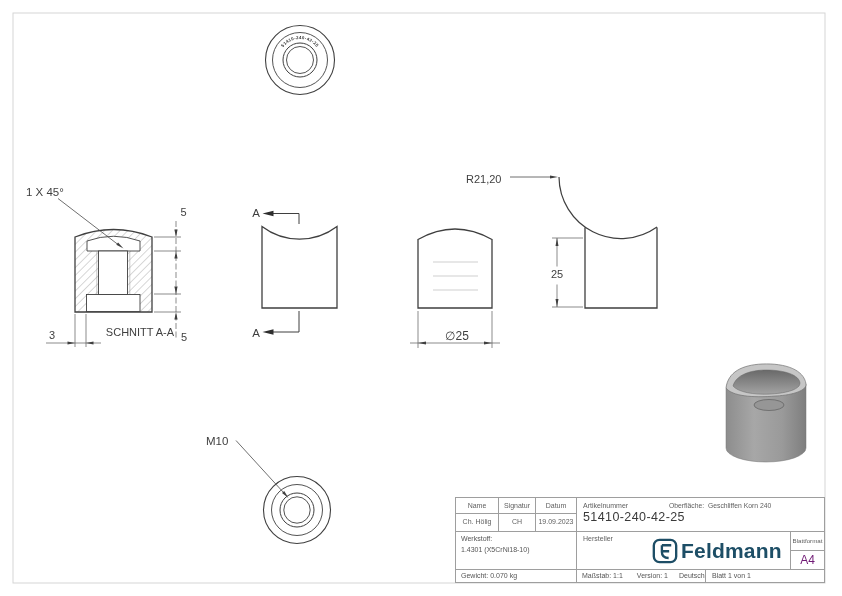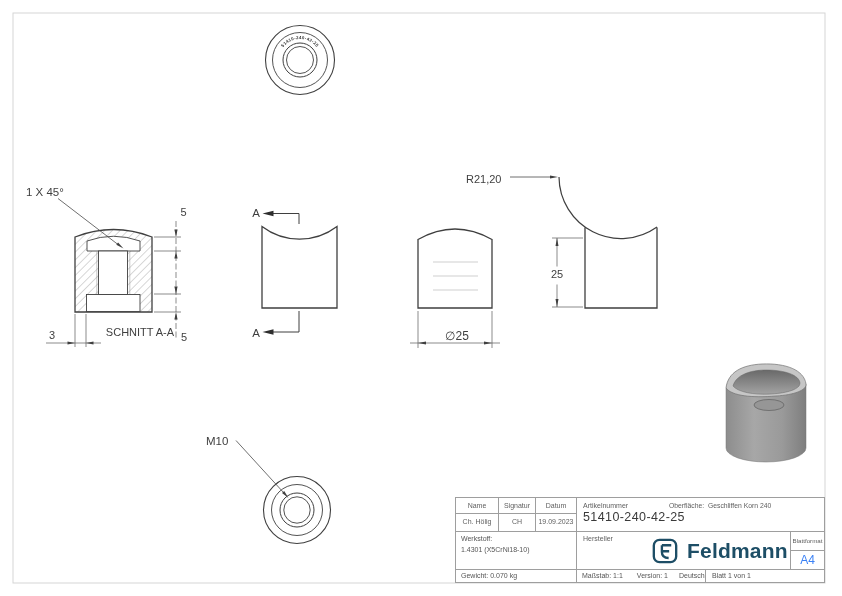--- a/index.html
+++ b/index.html
@@ -10,24 +10,24 @@
   #titleblock{position:absolute;left:455px;top:497px;width:370px;height:86px;
     border:1px solid #9e9e9e;box-sizing:border-box;color:#5a5a5a;}
   .tb-line{position:absolute;background:#9e9e9e;}
   .tb-cell{position:absolute;box-sizing:border-box;overflow:hidden;white-space:nowrap;}
   .tb-h{font-size:7px;display:flex;align-items:center;justify-content:center;color:#5f5f5f;}
   .tb-small{font-size:7px;color:#555;}
   .artnr-label{position:absolute;left:6px;top:4px;font-size:7px;color:#5f5f5f;}
   .artnr-value{position:absolute;left:6px;top:12px;font-size:12.5px;letter-spacing:.4px;color:#3a3a3a;}
   .oberflaeche{position:absolute;left:92px;top:4px;font-size:6.8px;color:#5f5f5f;}
   .hersteller-label{position:absolute;left:6px;top:4px;font-size:7px;color:#5f5f5f;}
-  .logo-wrap{position:absolute;left:34px;top:7px;display:flex;align-items:center;gap:9px;padding-left:41px;}
+  .logo-wrap{position:absolute;left:34px;top:7px;display:flex;align-items:center;gap:3px;padding-left:41px;}
   .logo-word{font-size:21px;font-weight:bold;color:#1d4e66;letter-spacing:.2px;}
   .blattformat-label{font-size:6.2px;}
-  .a4{font-size:12px;color:#3b82f6;display:flex;align-items:center;justify-content:center;}
+  .a4{font-size:12px;color:#701a75;display:flex;align-items:center;justify-content:center;}
   .footer-cell{display:flex;align-items:center;font-size:7px;color:#555;}
   .footer-left{justify-content:flex-start;gap:0;}
   .footer-left span{display:inline-block;}
 </style>
 </head>
 <body>
 
 <div id="sheet">
 
 <svg id="cad" width="842" height="596" viewBox="0 0 842 596">

